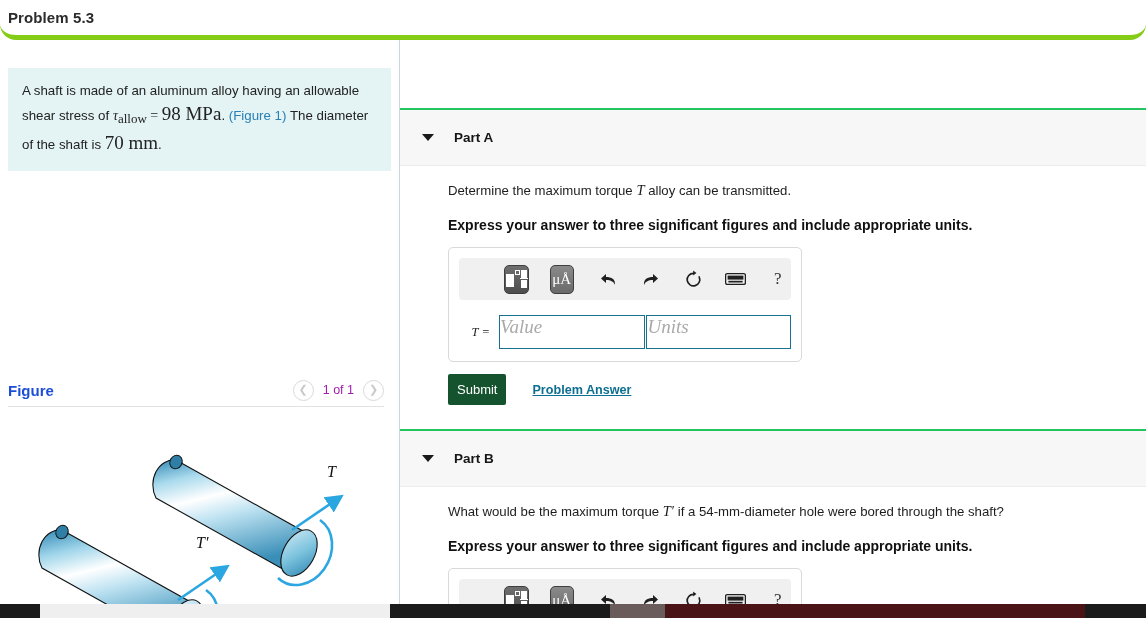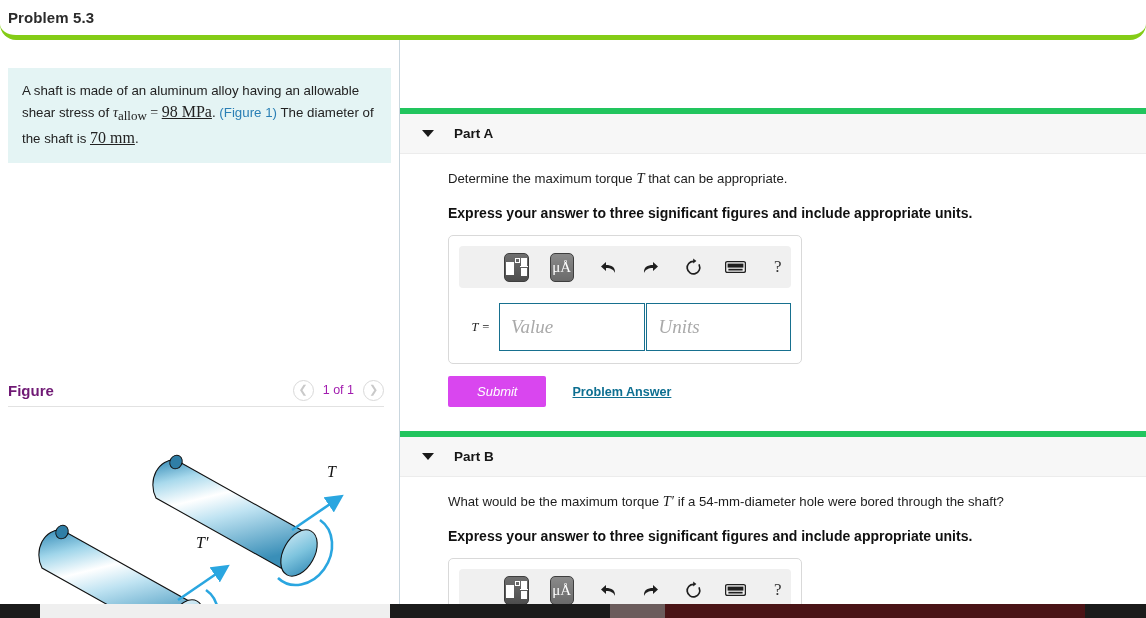--- a/index.html
+++ b/index.html
@@ -40,52 +40,52 @@
     background: #e4f4f4;
     padding: 13px 14px 14px 14px;
     font-size: 13.3px;
     line-height: 1.45;
     color: #222;
   }
   .problem-box a.figlink { color: #2a7fb5; text-decoration: none; }
   .mathvar { font-family: "Liberation Serif", serif; font-style: italic; }
   .mathsub { font-size: 13px; vertical-align: -0.22em; font-style: normal;
              font-family: "Liberation Serif", serif; }
-  .mathunit { font-family: "Liberation Serif", serif; font-style: normal; font-size: 16px; text-decoration: underline; }
+  .mathunit { font-family: "Liberation Serif", serif; font-style: normal; font-size: 19px; }
   .matheq { font-family: "Liberation Serif", serif; font-size: 14px; }
 
   
   .figure-head {
     position: absolute; left: 0; top: 333px; width: 400px;
     padding: 0 16px 0 8px;
     display: flex; align-items: center; justify-content: space-between;
     height: 34px;
   }
-  .figure-title { font-size: 15px; font-weight: bold; color: #701a75; }
+  .figure-title { font-size: 15px; font-weight: bold; color: #1d4ed8; }
   .figure-nav { display: flex; align-items: center; gap: 9px; }
   .navbtn {
     width: 21px; height: 21px; border-radius: 50%;
     border: 1px solid #d9d9d9; background:#fff;
     display:flex; align-items:center; justify-content:center;
     color:#c9c9c9; font-size: 11px; line-height:1;
     padding-bottom:1px;
   }
   .fig-count { font-size: 12.5px; color: #a21caf; }
   .figure-rule {
     position:absolute; left:8px; top:366px; width: 376px;
     border-top: 1px solid #e2e2e2;
   }
   .figure-canvas { position:absolute; left:0; top:370px; width:400px; height:200px; }
 
   
   .part-header {
     background: #f7f7f7;
-    border-top: 6px solid #22c55e;
+    border-top: 2px solid #22c55e;
     border-bottom: 1px solid #ececec;
-    height: 46px;
+    height: 58px;
     display: flex; align-items: center;
     padding-left: 22px;
   }
   .caret {
     width: 0; height: 0;
     border-left: 6px solid transparent;
     border-right: 6px solid transparent;
     border-top: 7px solid #1a1a1a;
     margin-right: 20px;
   }
@@ -142,38 +142,36 @@
   .answer-row {
     display:flex; align-items:center;
     margin-top: 15px;
   }
   .var-label {
     width: 40px; text-align:right; padding-right: 9px;
     font-family:"Liberation Serif", serif; font-style: italic;
     font-size: 12.5px; color:#222;
   }
   .field {
-    height: 48px;
+    height: 34px;
     border: 1px solid #17708f;
-    display:flex; align-items:center;
-    padding-left: 11px;
+    display:flex; align-items:flex-start;
     font-family:"Liberation Serif", serif; font-style: italic;
     font-size: 19px; color:#a9a9a9;
   }
   .field.value { width: 147px; }
   .field.units { width: 145px; margin-left: 1px; }
 
   .actions { display:flex; align-items:center; margin-top: 12px; }
   .submit-btn {
-    background: #d946ef; color:#fff;
+    background: #14532d; color:#fff;
     font-size: 13px;
-    padding: 8px 29px;
+    padding: 8px 9px;
     border: none; border-radius: 2px;
     font-family:"Liberation Sans", sans-serif;
-    font-style:italic;
   }
   .req-link {
     margin-left: 26px;
     color: #0d6f91; font-size: 12.6px; font-weight:bold;
     text-decoration: underline;
   }
 
   
   .taskbar { position:absolute; left:0; bottom:0; width:1146px; height:14px; background:#1b1b1b; }
   .tb-seg { position:absolute; top:0; height:14px; }
@@ -276,21 +274,21 @@
       <div style="height:68px"></div>
       <div class="part-header">
         <span class="caret"></span>
         <span class="part-label">Part A</span>
       </div>
 
       <div class="part-body">
         <div class="q-text">
           <span>Determine the maximum torque</span>
           <span class="mathvar" style="font-size:14.5px">T</span>
-          <span>that can be appropriate.</span>
+          <span>alloy can be transmitted.</span>
         </div>
         <div class="q-bold">Express your answer to three significant figures and include appropriate units.</div>
 
         <div class="answer-box">
           <div class="tool-strip">
             <div class="tbtn">
               <span class="tmpl-glyph">
                   <i class="b1"></i>
                   <i class="b2"></i>
                   <i class="b3"></i>

